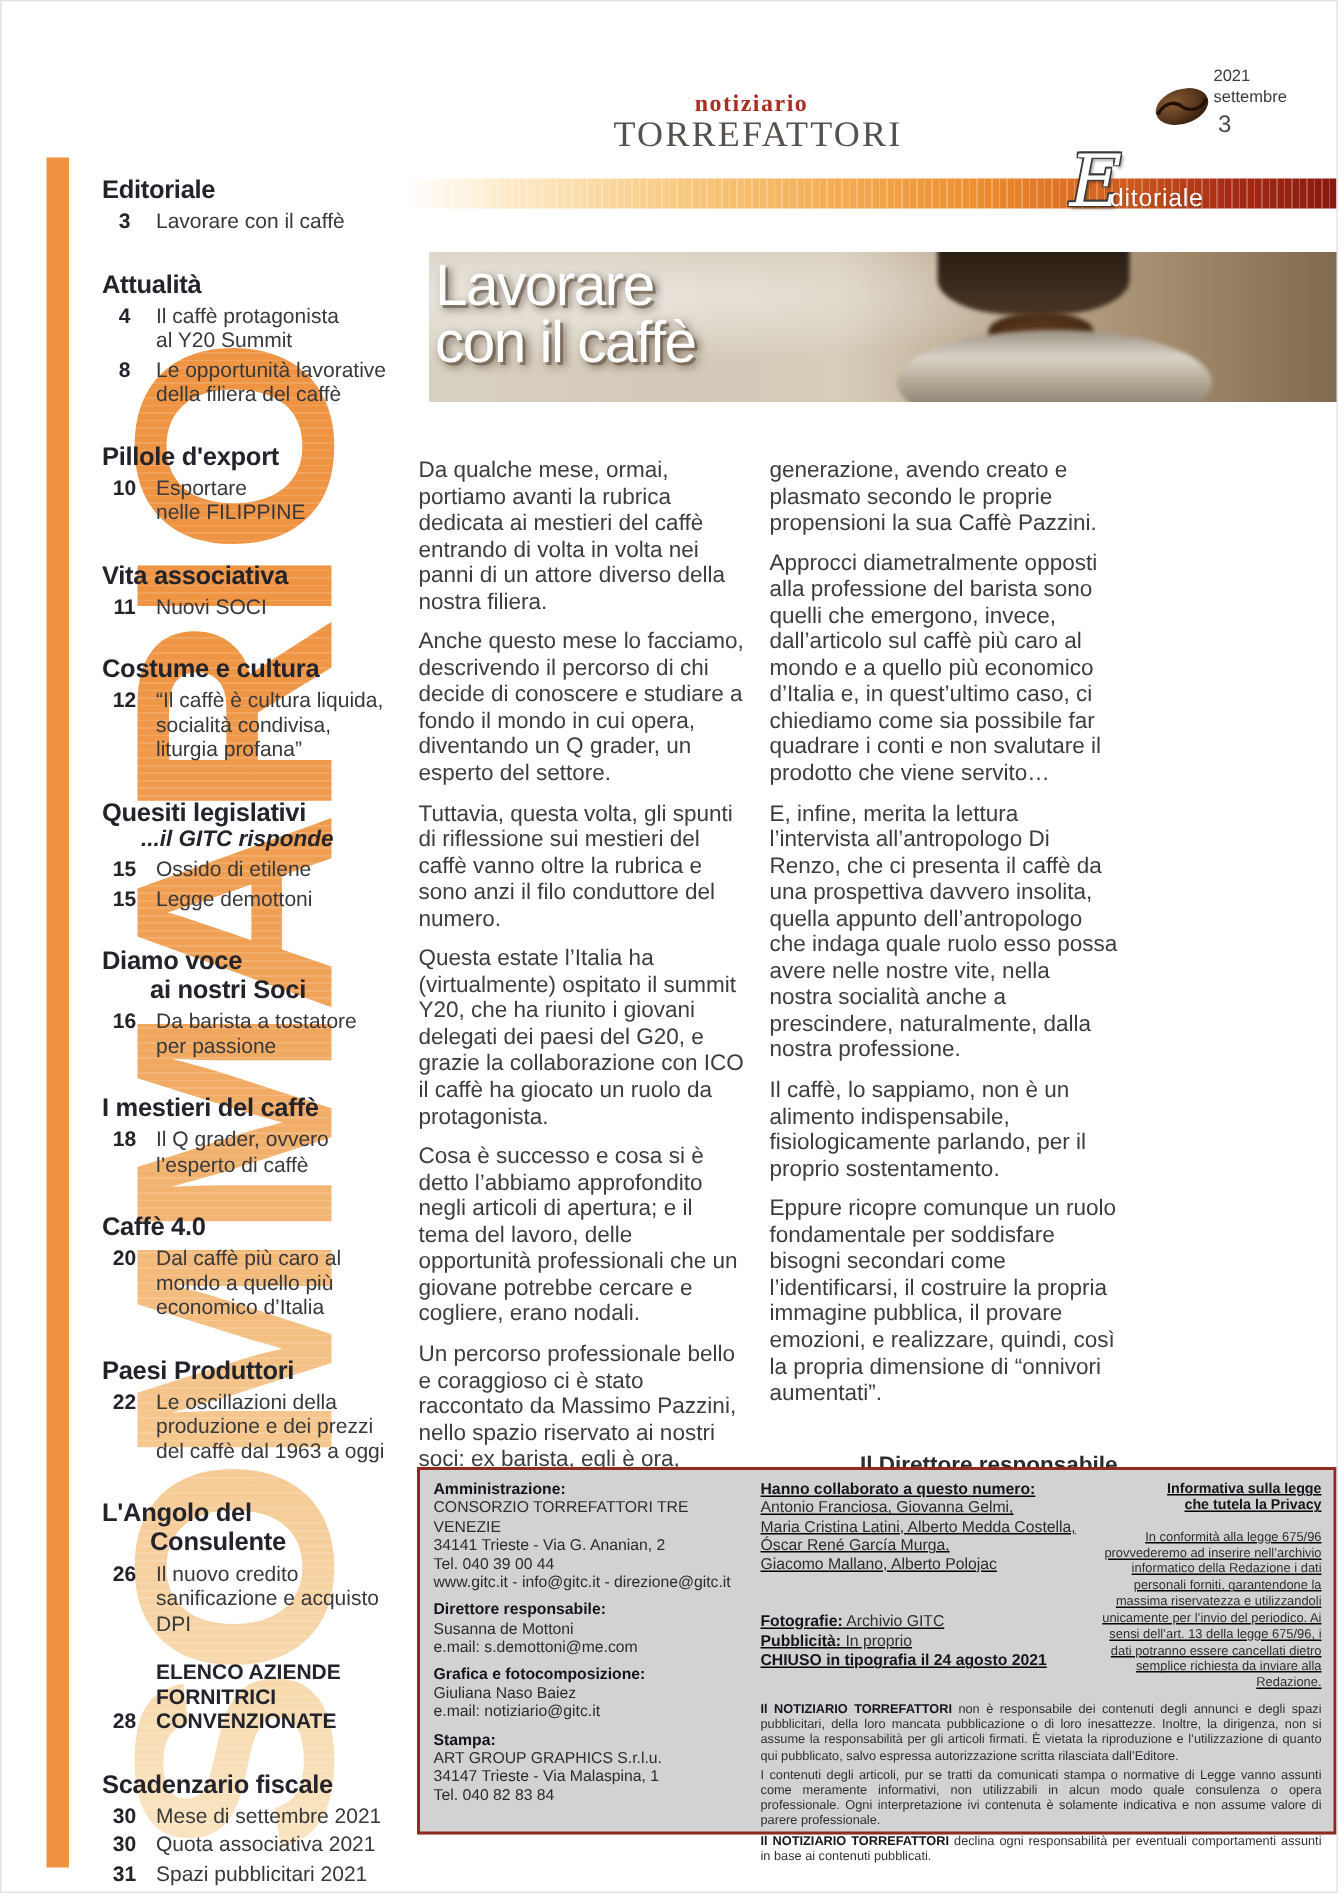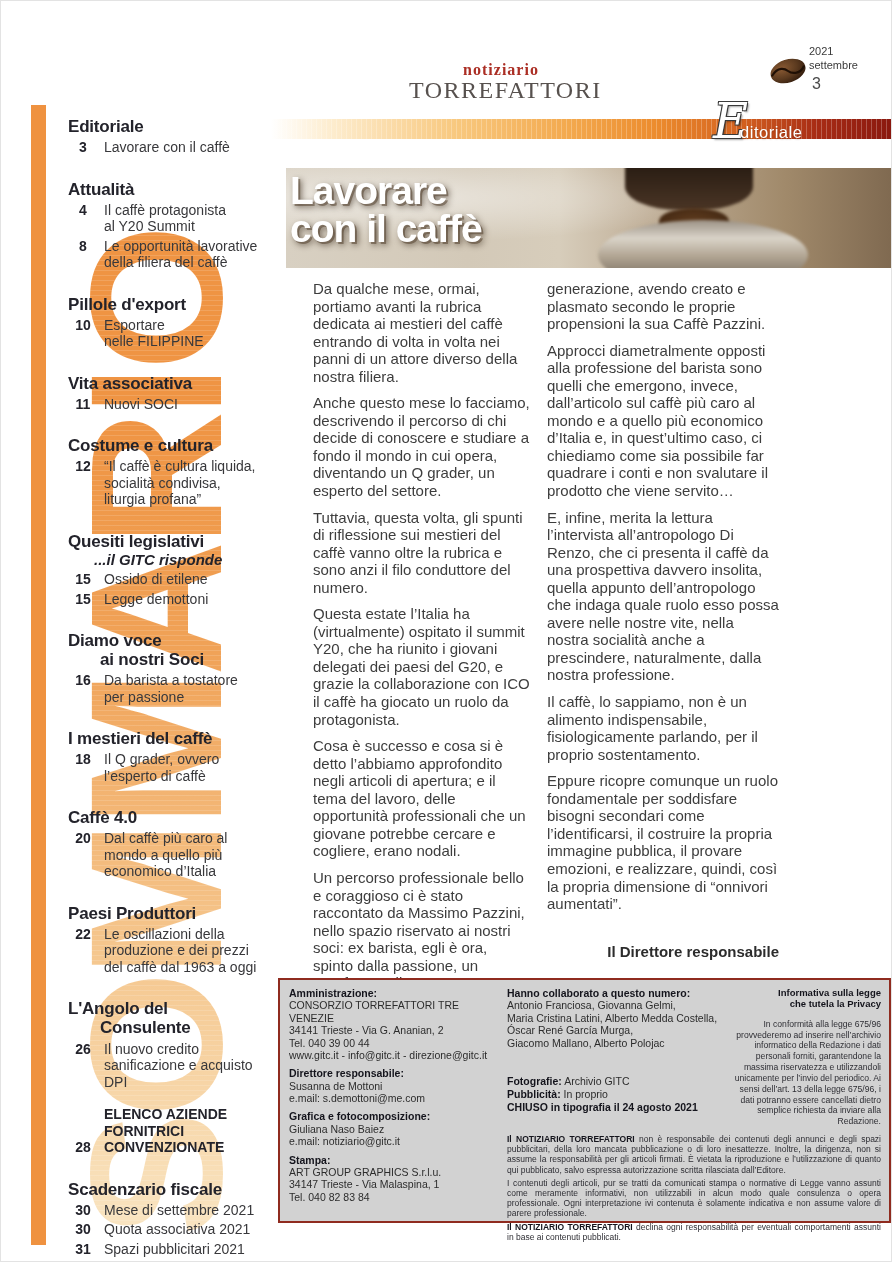--- a/index.html
+++ b/index.html
@@ -58,37 +58,37 @@
   .hero{position:absolute;left:285px;top:167px;width:607px;height:100px;overflow:hidden;
     background:
       radial-gradient(ellipse at 18% 30%,rgba(255,255,255,.55) 0%,rgba(255,255,255,0) 45%),
       linear-gradient(90deg,#d8d0c2 0%,#d3c9b8 30%,#d7cdbb 45%,#c0af98 60%,#a18a6b 82%,#7f6950 100%);}
   .hero .hopper{position:absolute;right:23%;top:-14px;width:128px;height:56px;
     background:linear-gradient(180deg,#20160e,#4a3525);border-radius:0 0 42% 42%;filter:blur(1.5px);}
   .hero .mound{position:absolute;right:27%;top:40px;width:70px;height:26px;
     background:radial-gradient(ellipse at 50% 80%,#6b4423,#3a220f);border-radius:50% 50% 30% 30%;filter:blur(1.5px);}
   .hero .porta{position:absolute;right:14%;top:52px;width:210px;height:70px;border-radius:50%;
     background:linear-gradient(180deg,#9a9084 0%,#d9d3c8 26%,#b4a896 50%,#5e5347 100%);filter:blur(1.5px);}
-  .hero-title{position:absolute;left:4px;top:4px;font-size:39px;font-weight:700;line-height:.98;
+  .hero-title{position:absolute;left:4px;top:4px;font-size:39px;font-weight:400;line-height:.98;
     color:#fff;letter-spacing:-1px;
     text-shadow:2px 2px 0 rgba(70,50,30,.45),3px 3px 6px rgba(50,35,20,.65);}
 
   
-  .col{position:absolute;top:279px;margin-left:34px;}
+  .col{position:absolute;top:304px;}
   .col1{left:278px;width:218px;}
   .col2{left:512px;width:232px;}
   .col p{margin:0 0 9px 0;font-size:15px;line-height:1.17;color:#3d3d3d;}
   .signature{margin-top:30px;font-size:15px;font-weight:800;color:#2c2c2c;text-align:right;}
 
   
   .fbox{position:absolute;left:277px;top:977px;width:613px;height:245px;box-sizing:border-box;
     border:2px solid #8f2b1f;background:#d2d2d2;padding:7px 8px 5px 9px;display:flex;gap:12px;}
   .f-left{flex:none;width:206px;}
   .f-right{flex:1;display:flex;flex-direction:column;min-width:0;}
-  .f-top{display:flex;gap:10px;}
+  .f-top{display:flex;gap:10px;text-decoration:underline;}
   .f-mid{flex:1;min-width:0;}
   .f-privacy{flex:none;width:152px;text-align:right;}
   .fb{margin-bottom:6px;font-size:10.5px;line-height:1.18;color:#2c2c2c;}
   .fb .lbl{font-weight:800;color:#14141c;display:block;}
   .pre{white-space:pre-line;}
   .credits{margin-top:26px;}
   .cred-line{font-size:10.5px;line-height:1.25;color:#2c2c2c;}
   .cred-line .lbl{font-weight:800;color:#14141c;}
   .closed{font-size:10.5px;font-weight:800;color:#14141c;line-height:1.25;}
   .pv-title{font-size:9.5px;font-weight:800;color:#14141c;line-height:1.2;}

